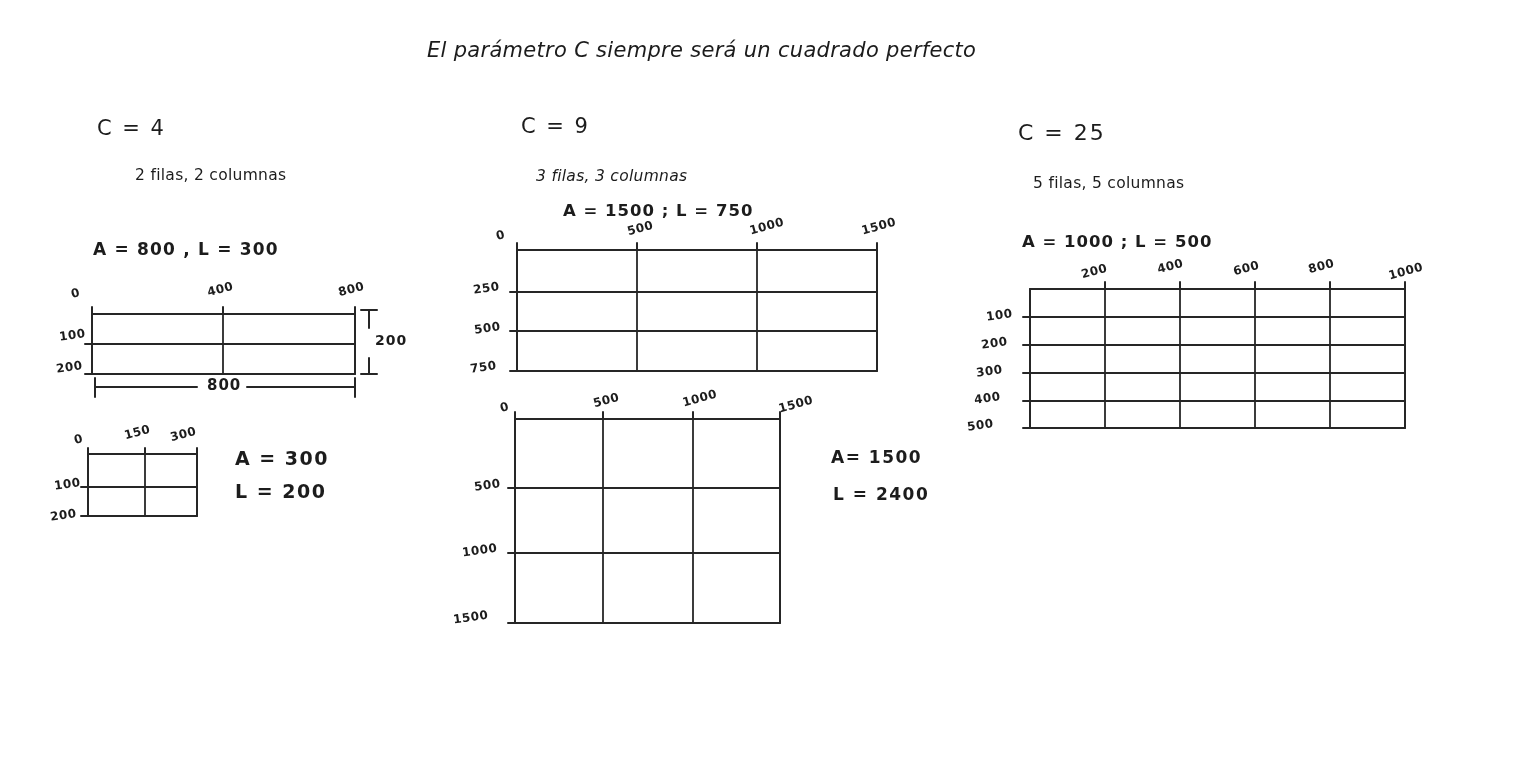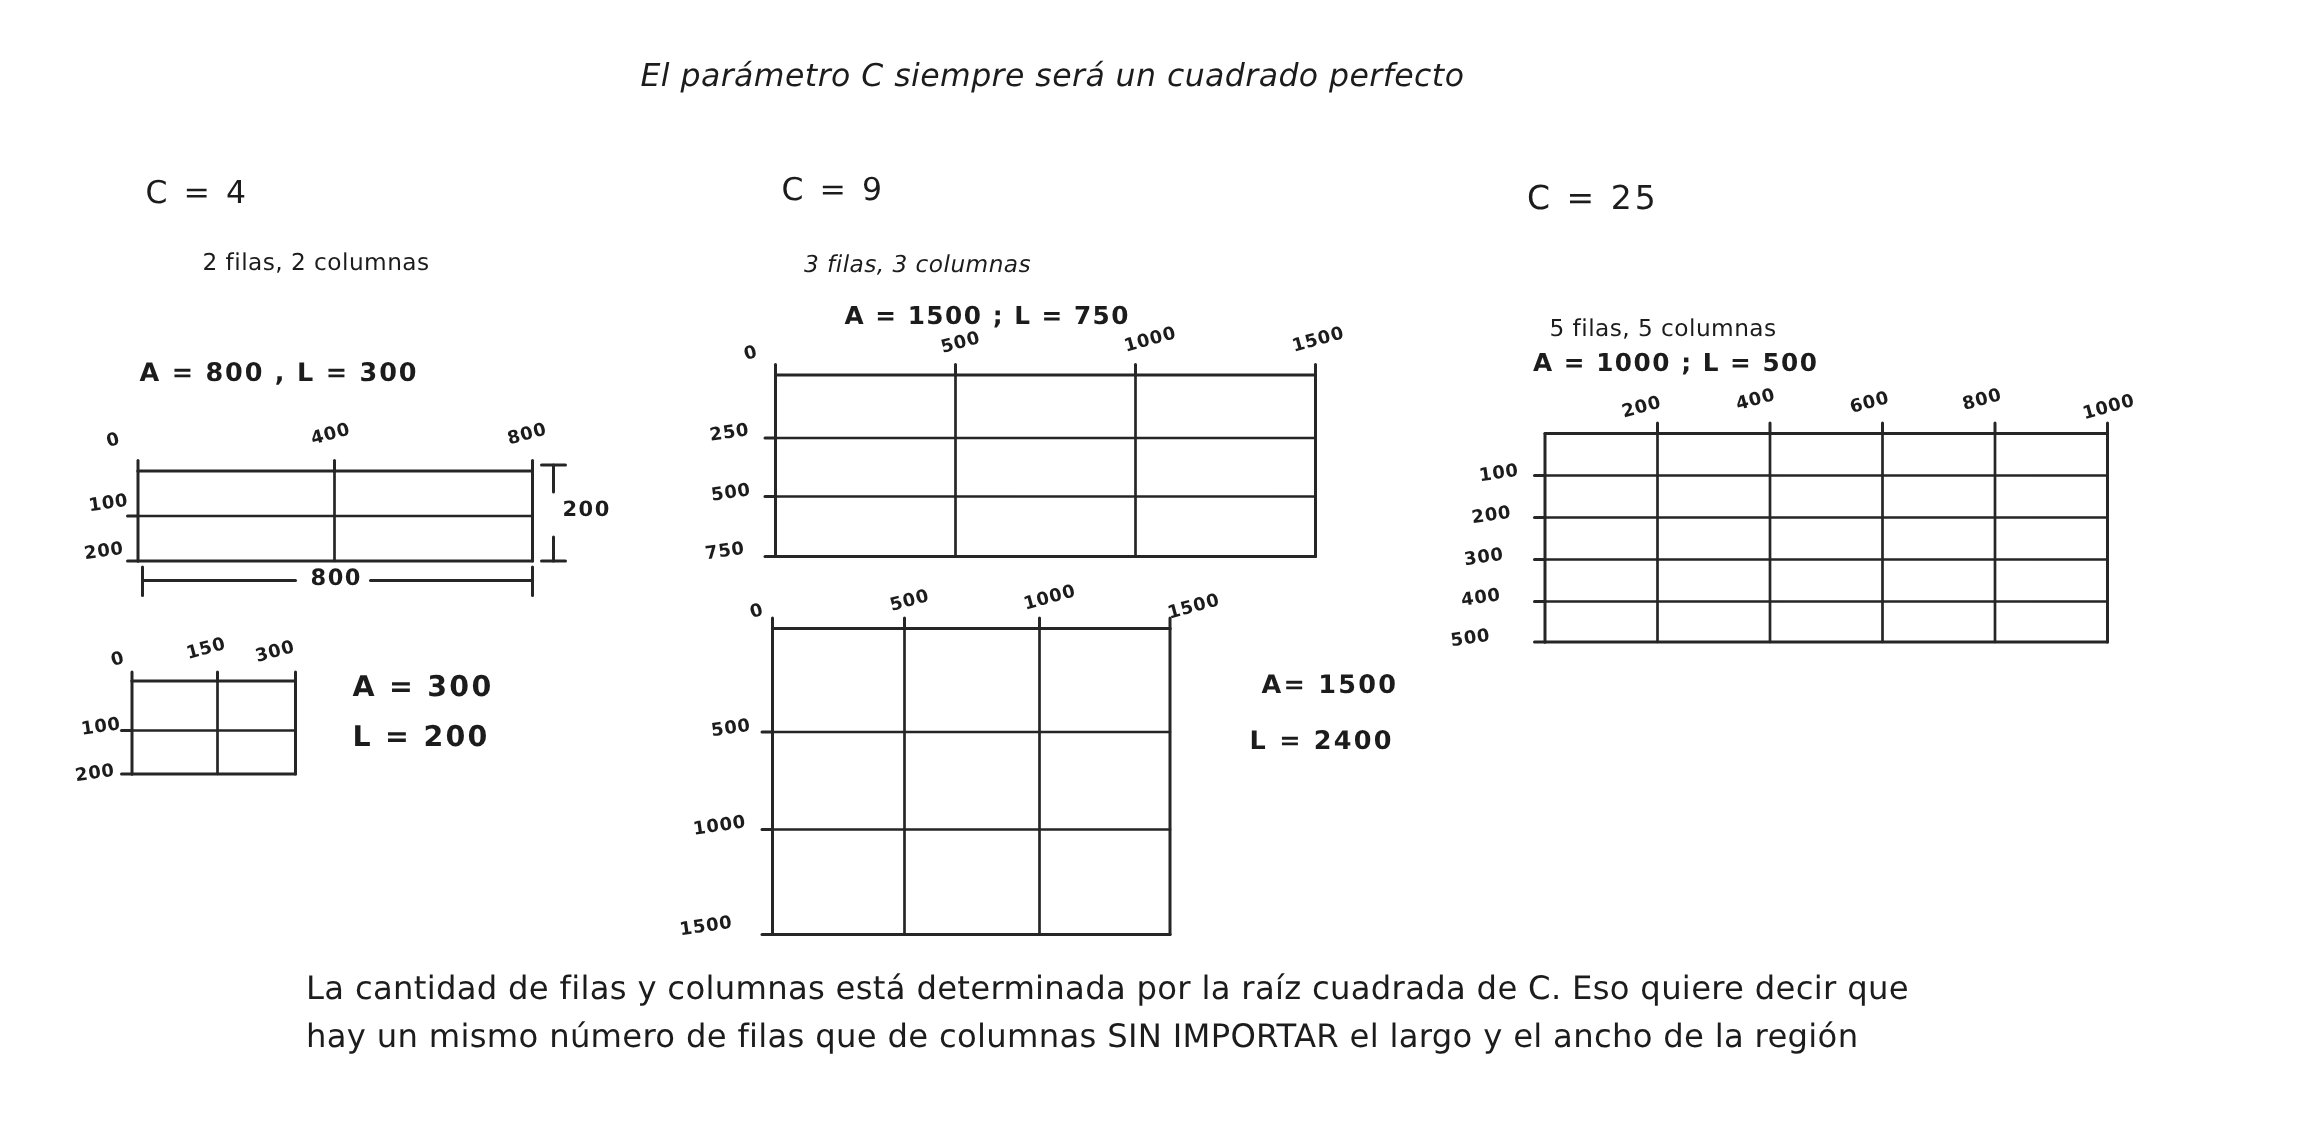--- a/index.html
+++ b/index.html
@@ -165,26 +165,26 @@
       <line x1="68" y1="168" x2="75" y2="168"></line>
       <line x1="68" y1="238" x2="75" y2="238"></line>
     </svg>
     <span class="tick xt" style="left:60px; top:15px;">0</span>
     <span class="tick xt" style="left:153px; top:8px;">500</span>
     <span class="tick xt" style="left:242px; top:6px;">1000</span>
     <span class="tick xt" style="left:338px; top:12px;">1500</span>
     <span class="tick yt" style="left:34px; top:93px;">500</span>
     <span class="tick yt" style="left:22px; top:158px;">1000</span>
     <span class="tick yt" style="left:13px; top:225px;">1500</span>
-    <span class="side-label" style="left:401px; top:62px; font-size:17px;">A= 1500</span>
+    <span class="side-label" style="left:391px; top:62px; font-size:17px;">A= 1500</span>
     <span class="side-label" style="left:393px; top:99px; font-size:17px;">L = 2400</span>
   </div>
 
   <div class="abs heading" style="left:1018px; top:120px; font-size:22px;">C = 25</div>
-  <div class="abs subheading" style="left:1033px; top:174px;margin-top:36px;">5 filas, 5 columnas</div>
+  <div class="abs subheading" style="left:1033px; top:174px;">5 filas, 5 columnas</div>
 
   <div class="grid-wrap" style="left:960px; top:225px; width:530px; height:220px;">
     <svg class="gridlines" width="530" height="220" viewBox="0 0 530 220">
       <line x1="70" y1="64" x2="445" y2="64"></line>
       <line class="thin" x1="70" y1="92" x2="445" y2="92"></line>
       <line class="thin" x1="70" y1="120" x2="445" y2="120"></line>
       <line class="thin" x1="70" y1="148" x2="445" y2="148"></line>
       <line class="thin" x1="70" y1="176" x2="445" y2="176"></line>
       <line x1="70" y1="203" x2="445" y2="203"></line>
       <line x1="70" y1="64" x2="70" y2="203"></line>
@@ -210,18 +210,14 @@
     <span class="tick xt" style="left:273px; top:36px;">600</span>
     <span class="tick xt" style="left:348px; top:34px;">800</span>
     <span class="tick xt" style="left:428px; top:39px;">1000</span>
     <span class="tick yt" style="left:26px; top:83px;">100</span>
     <span class="tick yt" style="left:21px; top:111px;">200</span>
     <span class="tick yt" style="left:16px; top:139px;">300</span>
     <span class="tick yt" style="left:14px; top:166px;">400</span>
     <span class="tick yt" style="left:7px; top:193px;">500</span>
   </div>
 
-  <div class="abs" style="left:204px; top:644px;">
-    <div class="footer-line">La cantidad de filas y columnas está determinada por la raíz cuadrada de C. Eso quiere decir que</div>
-    <div class="footer-line">hay un mismo número de filas que de columnas SIN IMPORTAR el largo y el ancho de la región</div>
-  </div>
 
 </div>
 
 </body></html>

